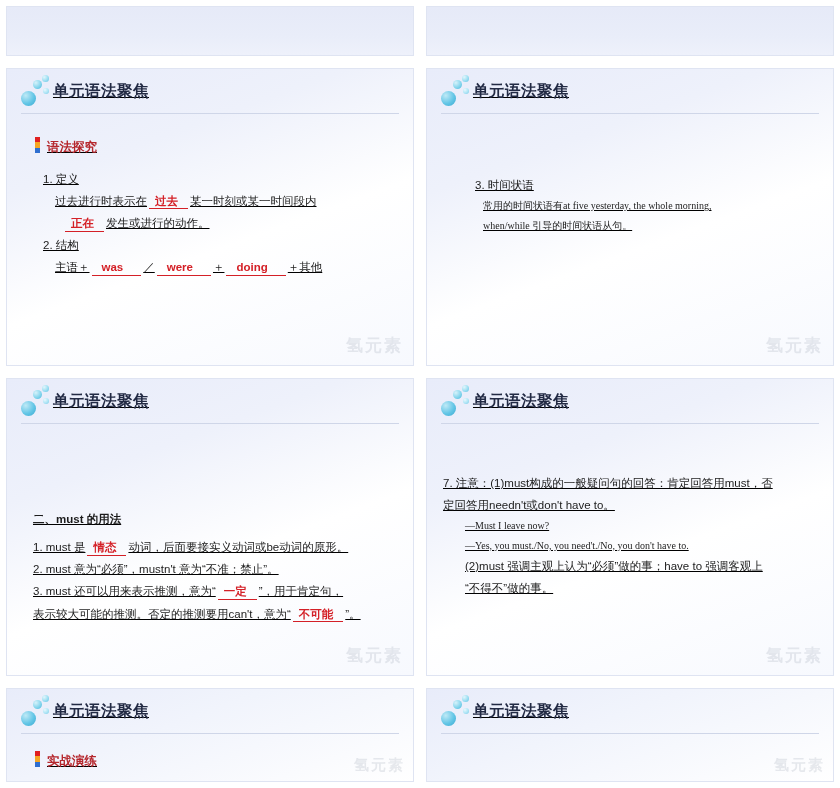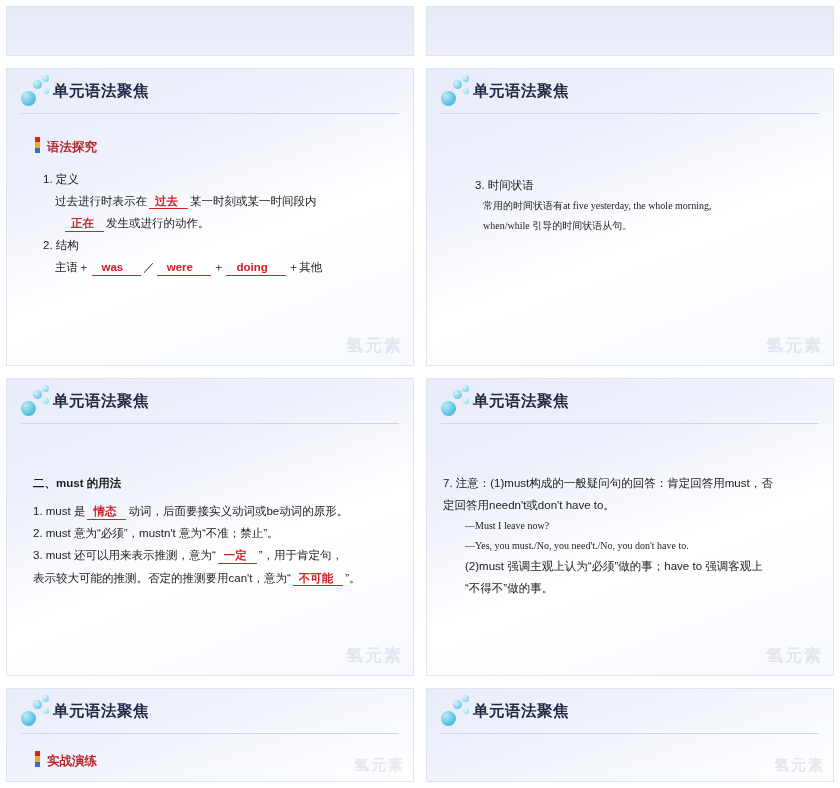--- a/index.html
+++ b/index.html
@@ -19,20 +19,21 @@
     grid-auto-rows: 62px 310px 310px 106px;
     width: 840px;
     height: 788px;
   }
   .slide {
     position: relative;
     width: 420px;
     box-sizing: border-box;
     padding: 6px 6px 6px 6px;
     overflow: hidden;
+    text-decoration: underline;
   }
   .slide-inner {
     position: relative;
     width: 408px;
     height: 100%;
     box-sizing: border-box;
     background: linear-gradient(160deg, #e8ecfa 0%, #eef1fb 28%, #ffffff 58%, #f7f9fe 100%);
     border: 1px solid #dfe4f2;
     overflow: hidden;
   }
@@ -212,21 +213,21 @@
       <div class="hdr">
         <span class="mol">
           <i class="b1"></i>
             <i class="b2"></i>
             <i class="b3"></i>
             <i class="b4"></i>
         </span>
         <span class="hdr-title">单元语法聚焦</span>
       </div>
       <div class="hdr-rule"></div>
-      <div class="body" style="padding-top:48px">
+      <div class="body" style="padding-top:84px">
         <div class="ln bold">二、must 的用法</div>
         <div class="ln" style="margin-top:8px">
           <span>1. must 是</span><span class="fill">情态</span><span>动词，后面要接实义动词或be动词的原形。</span>
         </div>
         <div class="ln">2. must 意为“必须”，mustn't 意为“不准；禁止”。</div>
         <div class="ln">
           <span>3. must 还可以用来表示推测，意为“</span><span class="fill">一定</span><span>”，用于肯定句，</span>
         </div>
         <div class="ln">
           <span>表示较大可能的推测。否定的推测要用can't，意为“</span><span class="fill">不可能</span><span>”。</span>

